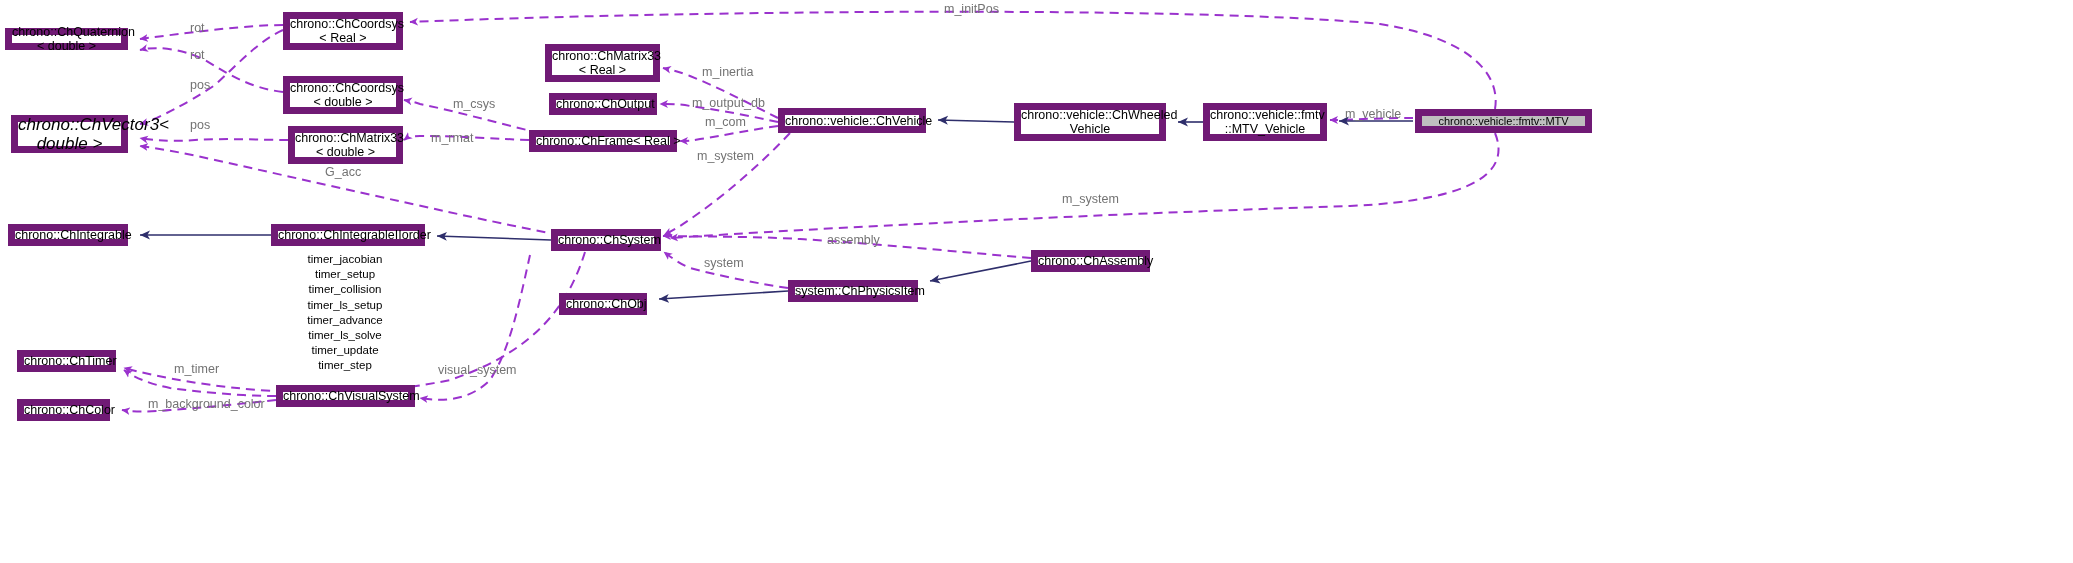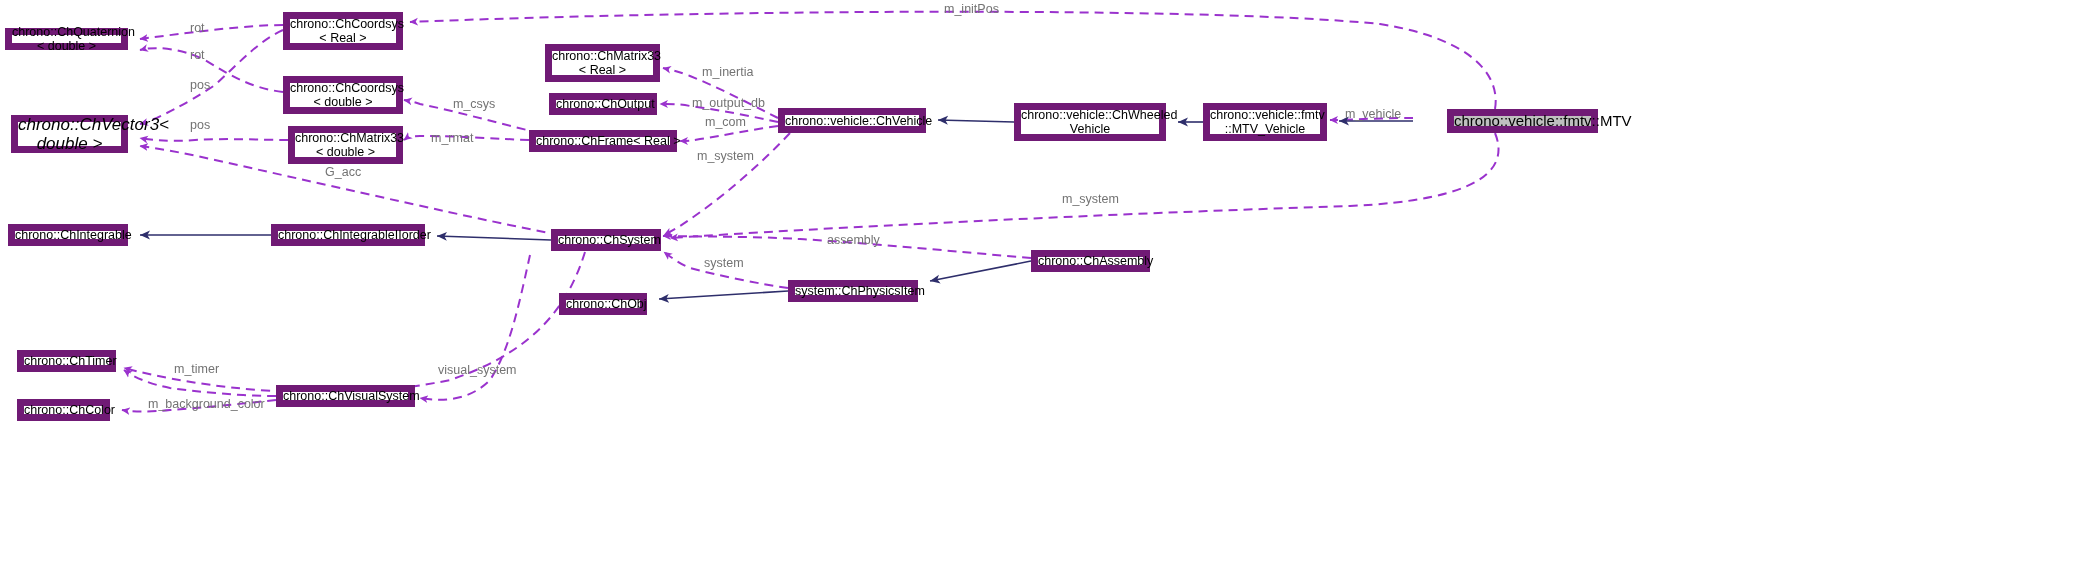--- a/index.html
+++ b/index.html
@@ -76,32 +76,33 @@
 &lt; double &gt;</span></div>
       <div class="node" style="left: 545px; top: 44px; width: 115px; height: 38px; font-size: 12.5px;"><span class="nl">chrono::ChMatrix33
 &lt; Real &gt;</span></div>
       <div class="node" style="left: 549px; top: 93px; width: 108px; height: 22px; font-size: 12.5px;"><span class="nl">chrono::ChOutput</span></div>
       <div class="node" style="left: 529px; top: 130px; width: 148px; height: 22px; font-size: 12.5px;"><span class="nl">chrono::ChFrame&lt; Real &gt;</span></div>
       <div class="node" style="left: 778px; top: 108px; width: 148px; height: 25px; font-size: 12.5px;"><span class="nl">chrono::vehicle::ChVehicle</span></div>
       <div class="node" style="left: 1014px; top: 103px; width: 152px; height: 38px; font-size: 12.5px;"><span class="nl">chrono::vehicle::ChWheeled
 Vehicle</span></div>
       <div class="node" style="left: 1203px; top: 103px; width: 124px; height: 38px; font-size: 12.5px;"><span class="nl">chrono::vehicle::fmtv
 ::MTV_Vehicle</span></div>
-      <div class="node highlight" style="left: 1447px; top: 109px; width: 151px; height: 24px; font-size: 15px;"><span class="nl">chrono::vehicle::fmtv::MTV</span></div>
+      <div class="node highlight" style="left: 1415px; top: 109px; width: 177px; height: 24px; font-size: 11px;"><span class="nl">chrono::vehicle::fmtv::MTV</span></div>
       <div class="node" style="left: 8px; top: 224px; width: 120px; height: 22px; font-size: 12.5px;"><span class="nl">chrono::ChIntegrable</span></div>
       <div class="node" style="left: 271px; top: 224px; width: 154px; height: 22px; font-size: 12.5px;"><span class="nl">chrono::ChIntegrableIIorder</span></div>
       <div class="node" style="left: 551px; top: 229px; width: 110px; height: 22px; font-size: 12.5px;"><span class="nl">chrono::ChSystem</span></div>
       <div class="node" style="left: 1031px; top: 250px; width: 119px; height: 22px; font-size: 12.5px;"><span class="nl">chrono::ChAssembly</span></div>
       <div class="node" style="left: 788px; top: 280px; width: 130px; height: 22px; font-size: 12.5px;"><span class="nl">system::ChPhysicsItem</span></div>
       <div class="node" style="left: 559px; top: 293px; width: 88px; height: 22px; font-size: 12.5px;"><span class="nl">chrono::ChObj</span></div>
       <div class="node" style="left: 17px; top: 350px; width: 99px; height: 22px; font-size: 12.5px;"><span class="nl">chrono::ChTimer</span></div>
       <div class="node" style="left: 276px; top: 385px; width: 139px; height: 22px; font-size: 12.5px;"><span class="nl">chrono::ChVisualSystem</span></div>
       <div class="node" style="left: 17px; top: 399px; width: 93px; height: 22px; font-size: 12.5px;"><span class="nl">chrono::ChColor</span></div>
     </div>
 
+  <div class="attrlist" id="attr-list" style="left: 295px; top: 252px; width: 100px; font-size: 11.5px;"><div>timer_jacobian</div><div>timer_setup</div><div>timer_collision</div><div>timer_ls_setup</div><div>timer_advance</div><div>timer_ls_solve</div><div>timer_update</div><div>timer_step</div></div>
 
   <div id="labels-layer">
       <div class="elabel" style="left: 190px; top: 21px; font-size: 12.5px;">rot</div>
       <div class="elabel" style="left: 190px; top: 48px; font-size: 12.5px;">rot</div>
       <div class="elabel" style="left: 190px; top: 78px; font-size: 12.5px;">pos</div>
       <div class="elabel" style="left: 190px; top: 118px; font-size: 12.5px;">pos</div>
       <div class="elabel" style="left: 453px; top: 97px; font-size: 12.5px;">m_csys</div>
       <div class="elabel" style="left: 431px; top: 131px; font-size: 12.5px;">m_rmat</div>
       <div class="elabel" style="left: 325px; top: 165px; font-size: 12.5px;">G_acc</div>
       <div class="elabel" style="left: 944px; top: 2px; font-size: 12.5px;">m_initPos</div>

